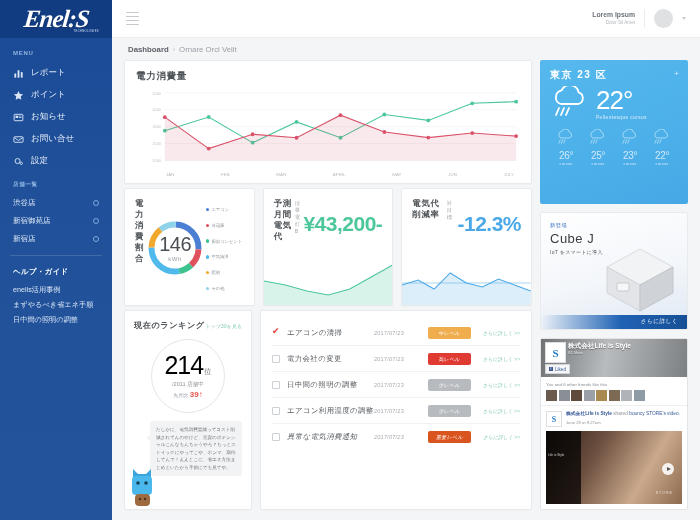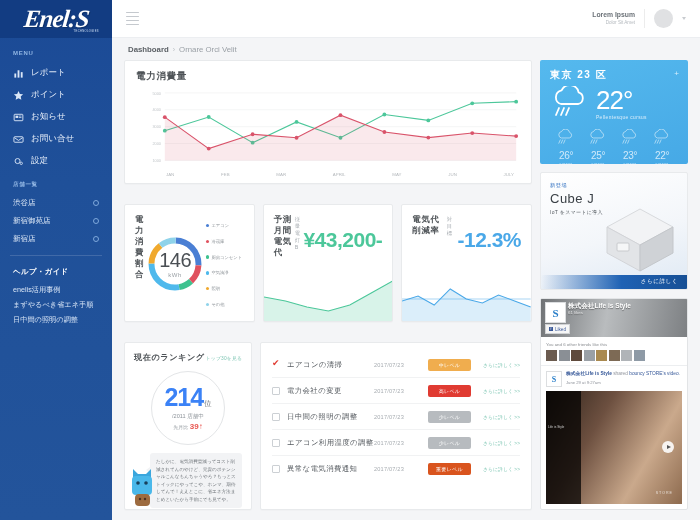--- a/index.html
+++ b/index.html
@@ -99,21 +99,21 @@
 
   .breadcrumb {
     height: 22px; display: flex; align-items: center;
     padding: 0 16px; font-size: 7.8px; gap: 4px; flex: 0 0 22px;
   }
   .bc-root { font-weight: bold; color: #5c6166; cursor: pointer; }
   .bc-sep { color: #b9bec3; font-size: 7px; }
   .bc-cur { color: #9aa0a6; }
 
   .content { flex: 1; padding: 0 12px 10px 12px; display: flex; gap: 8px; overflow: hidden; }
-  .col-left { flex: 1; display: flex; flex-direction: column; gap: 20px; min-width: 0; }
+  .col-left { flex: 1; display: flex; flex-direction: column; gap: 4px; min-width: 0; }
   .col-right { width: 148px; flex: 0 0 148px; display: flex; flex-direction: column; gap: 8px; }
 
   .card {
     background: #fff; border: 1px solid #e8eaec; border-radius: 2px;
     box-shadow: 0 1px 1px rgba(0,0,0,.02);
   }
   .card-title { font-size: 9.5px; font-weight: bold; color: #4e5357; letter-spacing: .7px; }
   .card-sub { font-size: 5.4px; color: #a9aeb3; margin-top: 2px; letter-spacing: .3px; }
 
   
@@ -147,21 +147,21 @@
   .rank-head { display: flex; align-items: baseline; justify-content: space-between; }
   .rank-head .card-title { font-size: 8.2px; letter-spacing: .5px; }
   .link-sm { font-size: 4.8px; color: #7fc6b4; cursor: pointer; letter-spacing: .2px; }
   .rank-circle {
     width: 74px; height: 74px; border-radius: 50%;
     border: 1.6px solid #e3e5e7; margin: 8px auto 0 auto;
     display: flex; flex-direction: column; align-items: center; justify-content: center;
     line-height: 1;
   }
   .rank-num-row { display: flex; align-items: baseline; }
-  .rank-num { font-size: 25px; color: #3b82f6; font-weight: 700; letter-spacing: -1px; }
+  .rank-num { font-size: 25px; color: #000000; font-weight: 400; letter-spacing: -1px; }
   .rank-unit { font-size: 7.5px; color: #6d7277; margin-left: 1px; }
   .rank-total { font-size: 5.6px; color: #8d9399; margin-top: 4px; }
   .rank-delta { font-size: 5px; color: #9aa0a5; margin-top: 3px; }
   .rank-delta b { color: #e8554f; font-size: 8px; }
   .bubble {
     margin: 8px 0 0 16px; background: #f2f3f5; border-radius: 3px;
     padding: 5px 6px; font-size: 4.6px; line-height: 1.65; color: #6f757a;
     position: relative;
   }
   .bubble::before {
@@ -178,40 +178,40 @@
   .meas-head-right { display: flex; align-items: center; gap: 4px; }
   .plus-btn {
     width: 9px; height: 9px; border-radius: 50%; border: 1px solid #8dd0bf;
     color: #7fc6b4; font-size: 7px; display: flex; align-items: center; justify-content: center;
     cursor: pointer; line-height: 1;
   }
   .meas-row {
     display: flex; align-items: center; padding: 6.5px 0;
     border-bottom: 1px solid #f1f2f3; font-size: 7.4px; color: #565b60;
   }
-  .meas-row:last-child { border-bottom: none; }
+  .meas-row:last-child { border-bottom: none; font-style: italic; }
   .chk {
     width: 8px; height: 8px; border: 1px solid #ccd0d4; border-radius: 1px;
     flex: 0 0 8px; margin-right: 7px; position: relative; cursor: pointer; background:#fff;
   }
   .chk.checked { border-color: #fff; }
   .chk.checked::after {
     content: "✔"; position: absolute; left: -1px; top: -3px;
     color: #e03b32; font-size: 9px; line-height: 1;
   }
   .meas-name { flex: 1; letter-spacing: .4px; }
   .meas-date { width: 54px; font-size: 5.6px; color: #a7acb1; letter-spacing: .2px; }
   .badge {
     width: 43px; text-align: center; color: #fff; font-size: 5px;
     padding: 3px 0; border-radius: 2px; letter-spacing: .3px; margin-right: 12px;
   }
   .meas-link { font-size: 4.9px; color: #7fc6b4; cursor: pointer; white-space: nowrap; }
 
   
-  .weather { height: 104px; background: linear-gradient(160deg,#55b9ee 0%,#46a9e6 100%); color: #fff; padding: 8px 10px; position: relative; border-radius: 2px; overflow: hidden; }
+  .weather { height: 144px; background: linear-gradient(160deg,#55b9ee 0%,#46a9e6 100%); color: #fff; padding: 8px 10px; position: relative; border-radius: 2px; overflow: hidden; }
   .w-city { font-size: 10px; font-weight: bold; letter-spacing: 1.5px; }
   .w-plus { position: absolute; right: 9px; top: 9px; font-size: 8px; color: #d8eefc; cursor: pointer; }
   .w-main { display: flex; align-items: center; gap: 4px; margin-top: 4px; }
   .w-temp { font-size: 26px; font-weight: 300; line-height: 1; letter-spacing: -1px; }
   .w-cap { font-size: 4.8px; color: #deeffb; margin-top: 2px; letter-spacing: .4px; }
   .w-fore { display: flex; justify-content: space-between; margin-top: 9px; padding: 0 2px; }
   .w-day { text-align: center; color: #cfe9fa; width: 28px; }
   .w-day .d-t { font-size: 10px; margin-top: 2px; letter-spacing: -.3px; }
   .w-day .d-c { font-size: 4px; letter-spacing: .2px; }
 

